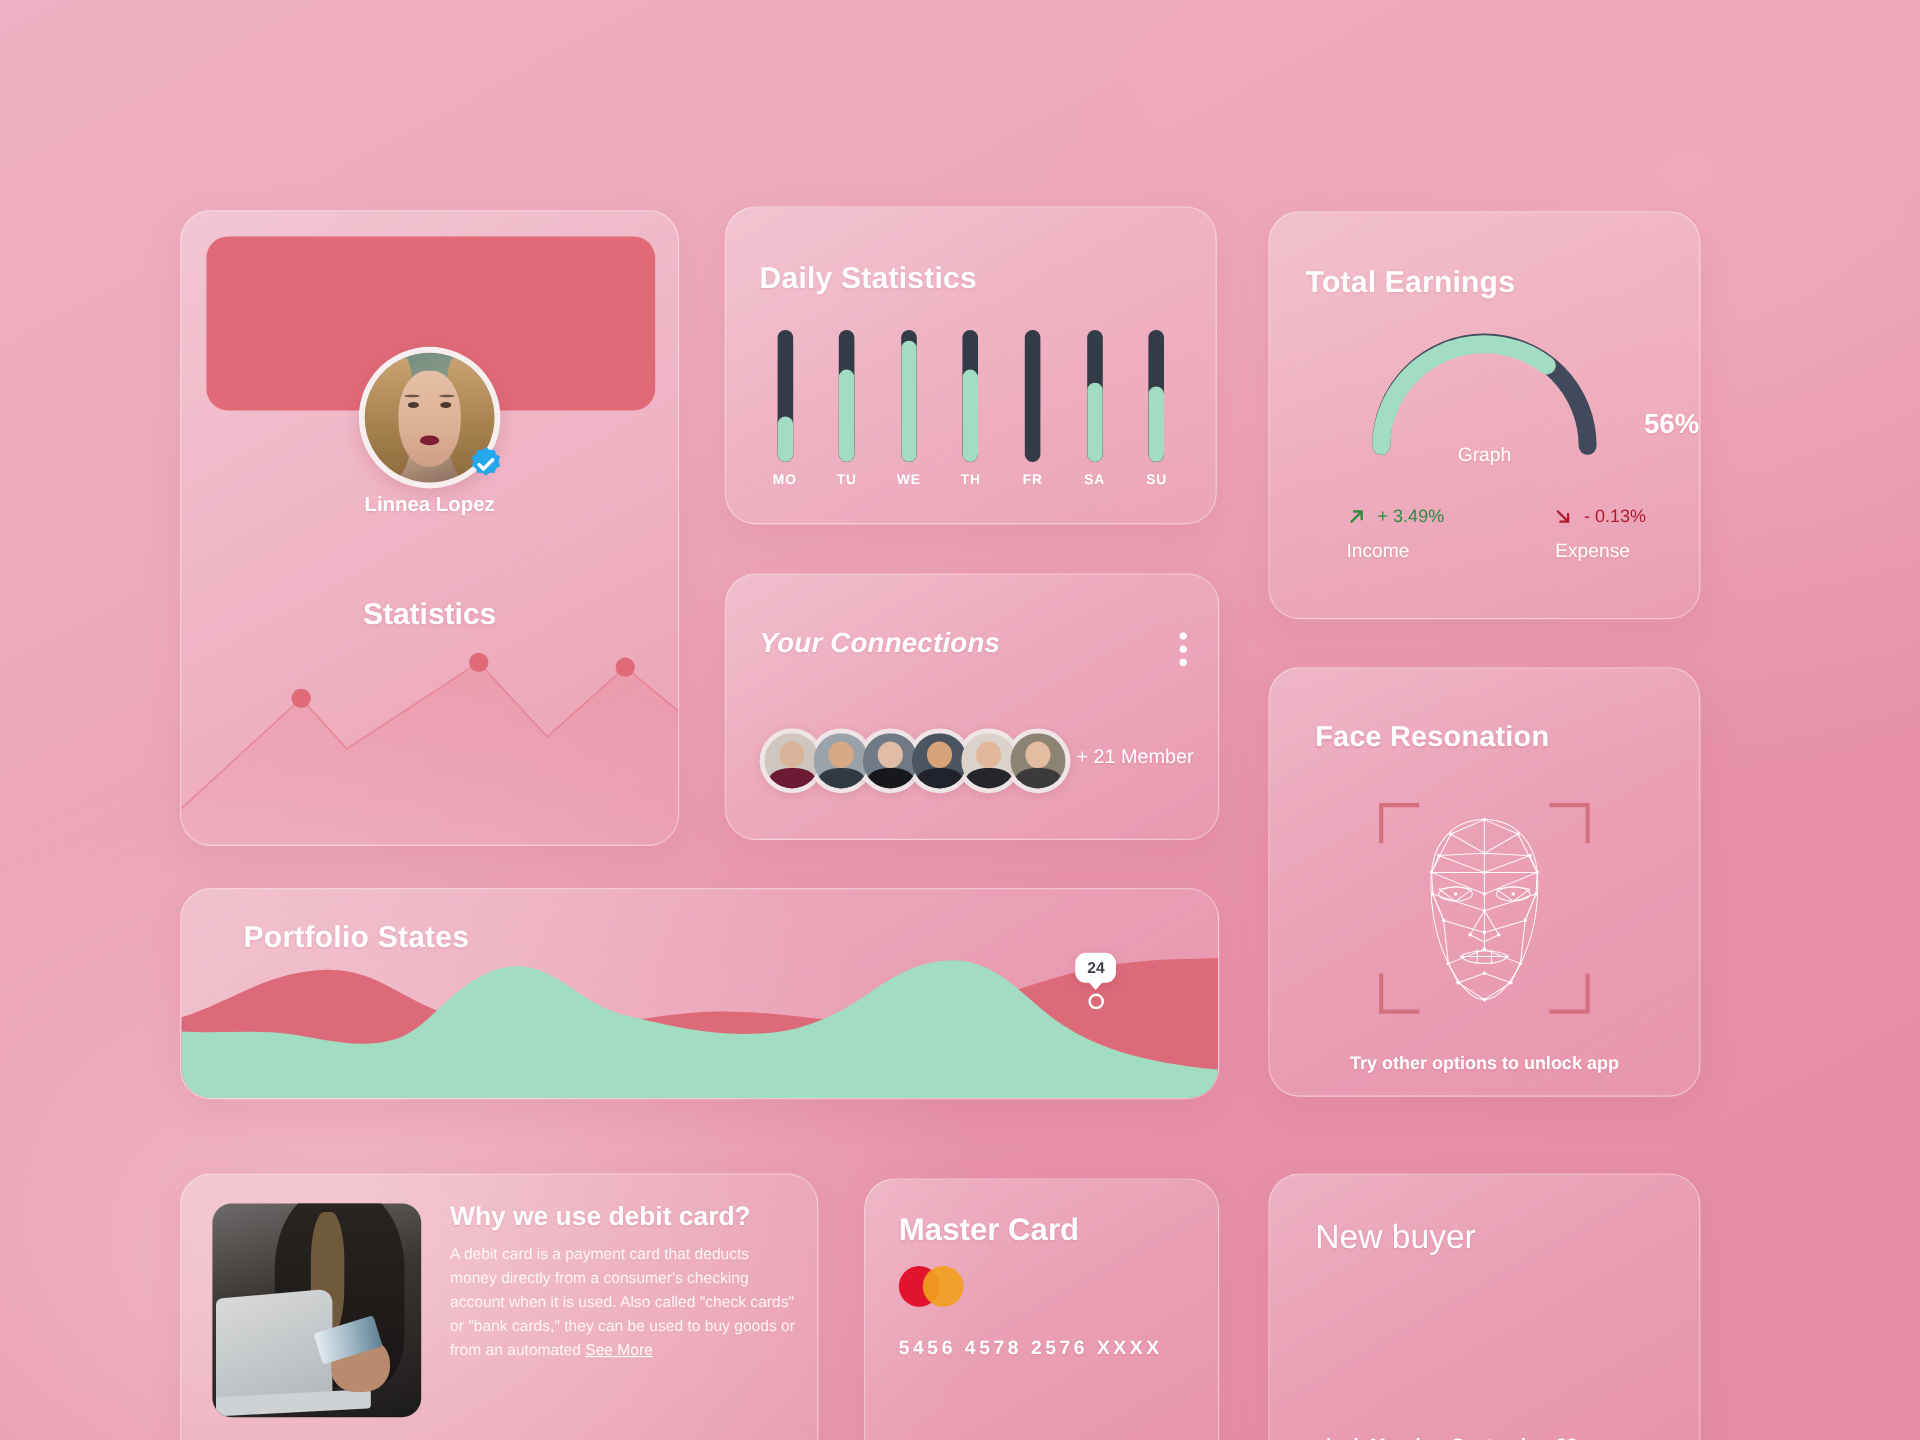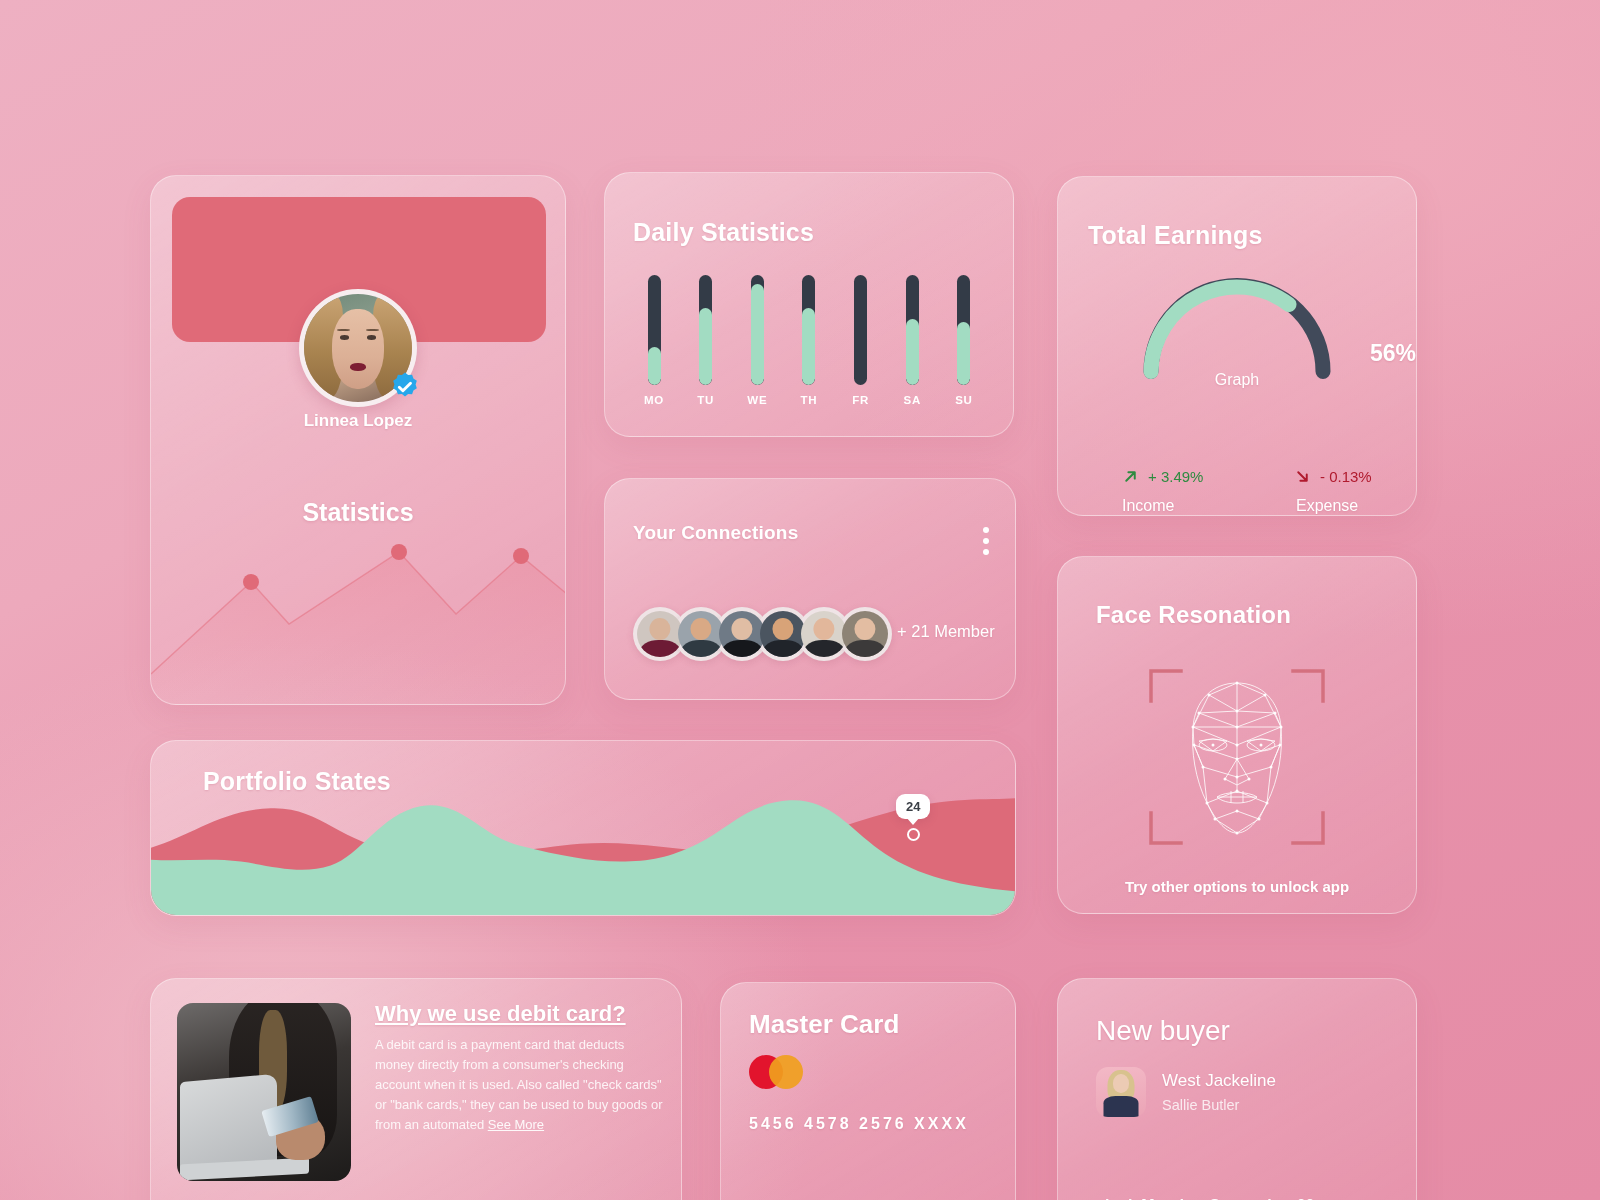--- a/index.html
+++ b/index.html
@@ -184,21 +184,21 @@
   .bar-label {
     margin-top: 9px;
     color: #ffffff;
     font-size: 11.5px;
     font-weight: bold;
     letter-spacing: 0.7px;
   }
 
   
   #connections-card { left: 604px; top: 478px; width: 412px; height: 222px; }
-  #connections-card .card-title { position: absolute; left: 28px; top: 43px; font-size: 19px; }
+  #connections-card .card-title { position: absolute; left: 28px; top: 43px; font-size: 23px; font-style: italic; }
 
   .kebab {
     position: absolute;
     right: 26px; top: 48px;
     width: 6px;
     display: flex;
     flex-direction: column;
     gap: 5px;
     cursor: pointer;
   }
@@ -275,21 +275,21 @@
   .gauge-caption {
     position: absolute;
     left: 0; right: 0;
     top: 194px;
     text-align: center;
     color: #ffffff;
     font-size: 16px;
     text-shadow: 0 1px 2px rgba(170,60,90,0.18);
   }
 
-  .metric { position: absolute; top: 245px; margin-top: 46px; }
+  .metric { position: absolute; top: 245px; }
   .metric.income { left: 64px; }
   .metric.expense { left: 236px; }
   .metric-top {
     display: flex;
     align-items: center;
     gap: 9px;
     white-space: nowrap;
   }
   .metric-arrow { width: 17px; height: 17px; display: block; }
   .metric-pct { font-size: 15px; font-weight: 500; }
@@ -411,21 +411,20 @@
     border-radius: 42% 50% 45% 40%;
   }
 
   .debit-title {
     position: absolute;
     left: 224px; top: 22px;
     color: #ffffff;
     font-size: 22px;
     font-weight: bold;
     text-shadow: 0 1px 2px rgba(170,60,90,0.2);
-    text-decoration: underline;
   }
   .debit-body {
     position: absolute;
     left: 224px; top: 56px;
     width: 290px;
     color: rgba(255,255,255,0.86);
     font-size: 13px;
     line-height: 20px;
   }
   .see-more {
@@ -826,27 +825,16 @@
     <div class="master-title">Master Card</div>
     <div class="mc-logo">
       <div class="mc-circle red"></div>
       <div class="mc-circle orange"></div>
     </div>
     <div class="card-number">5456  4578  2576  XXXX</div>
   </div>
 
   <div class="card" id="buyer-card">
     <div class="buyer-title">New buyer</div>
-    <div class="buyer-row">
-      <div class="buyer-photo">
-        <div class="bp-hair"></div>
-        <div class="bp-face"></div>
-        <div class="bp-body"></div>
-      </div>
-      <div>
-        <div class="buyer-name">West Jackeline</div>
-        <div class="buyer-sub">Sallie Butler</div>
-      </div>
-    </div>
     <div class="buyer-date">clock Monday, September 22</div>
   </div>
 
 </div>
 
 </body></html>

